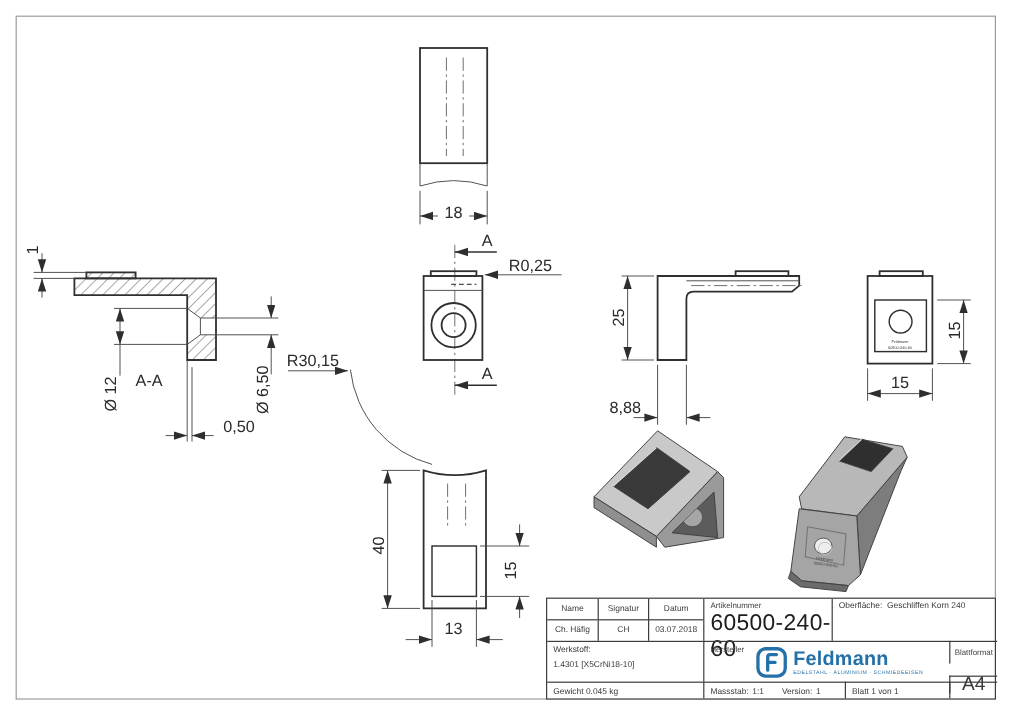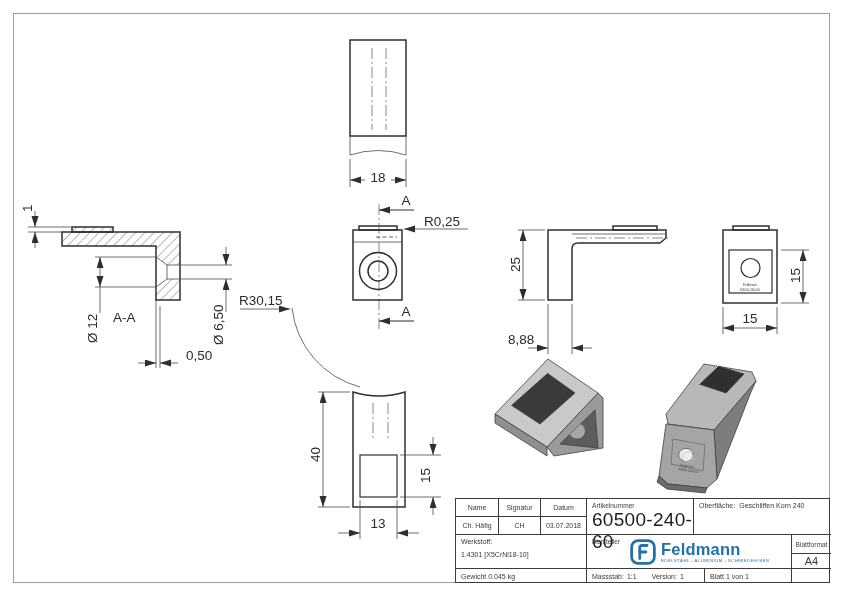--- a/index.html
+++ b/index.html
@@ -233,21 +233,21 @@
         </svg>
         <div>
           <div class="logo-txt">Feldmann</div>
           <div class="logo-tag">EDELSTAHL - ALUMINIUM - SCHMIEDEEISEN</div>
         </div>
       </div>
     </div>
     <div class="cell" style="left:335px;top:35px;width:40px;height:19px">
       <span class="lbl7">Blattformat</span>
       </div>
-    <div class="cell" style="left:335px;top:54px;width:40px;height:15px;font-size:11px">
+    <div class="cell" style="left:335px;top:64px;width:40px;height:15px;font-size:16px">
       <span>A4</span>
       </div>
 
     <div class="cell tl-al" style="left:130px;top:69px;width:118px;height:14px;padding-top:4px;gap:3px">
       <span>Massstab:</span>
       <span>1:1</span>
       <span style="margin-left:12px">Version:</span>
       <span>1</span>
     </div>
     <div class="cell tl-al" style="left:248px;top:69px;width:87px;height:14px;padding-top:4px">

